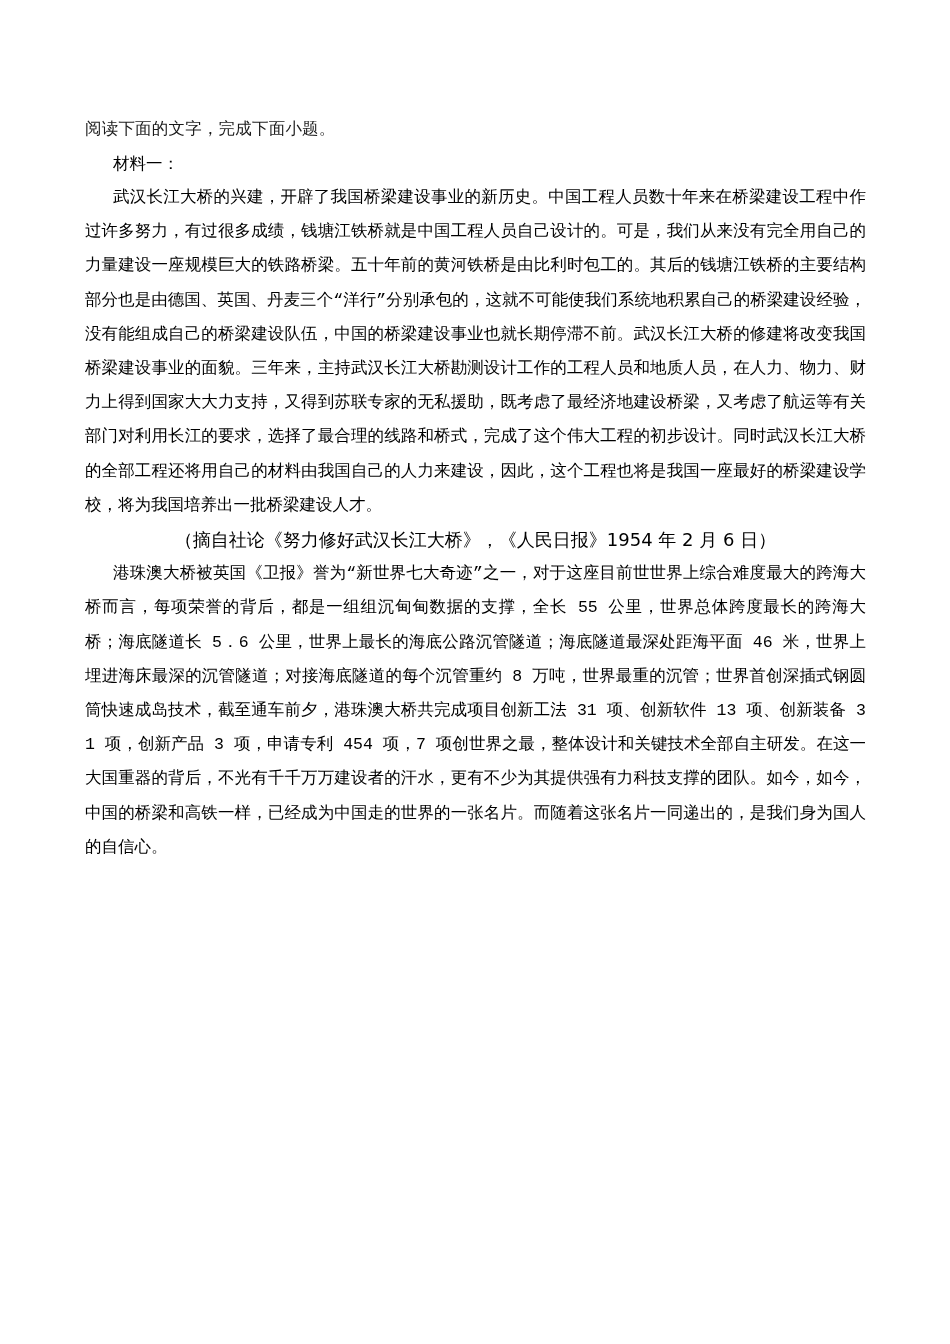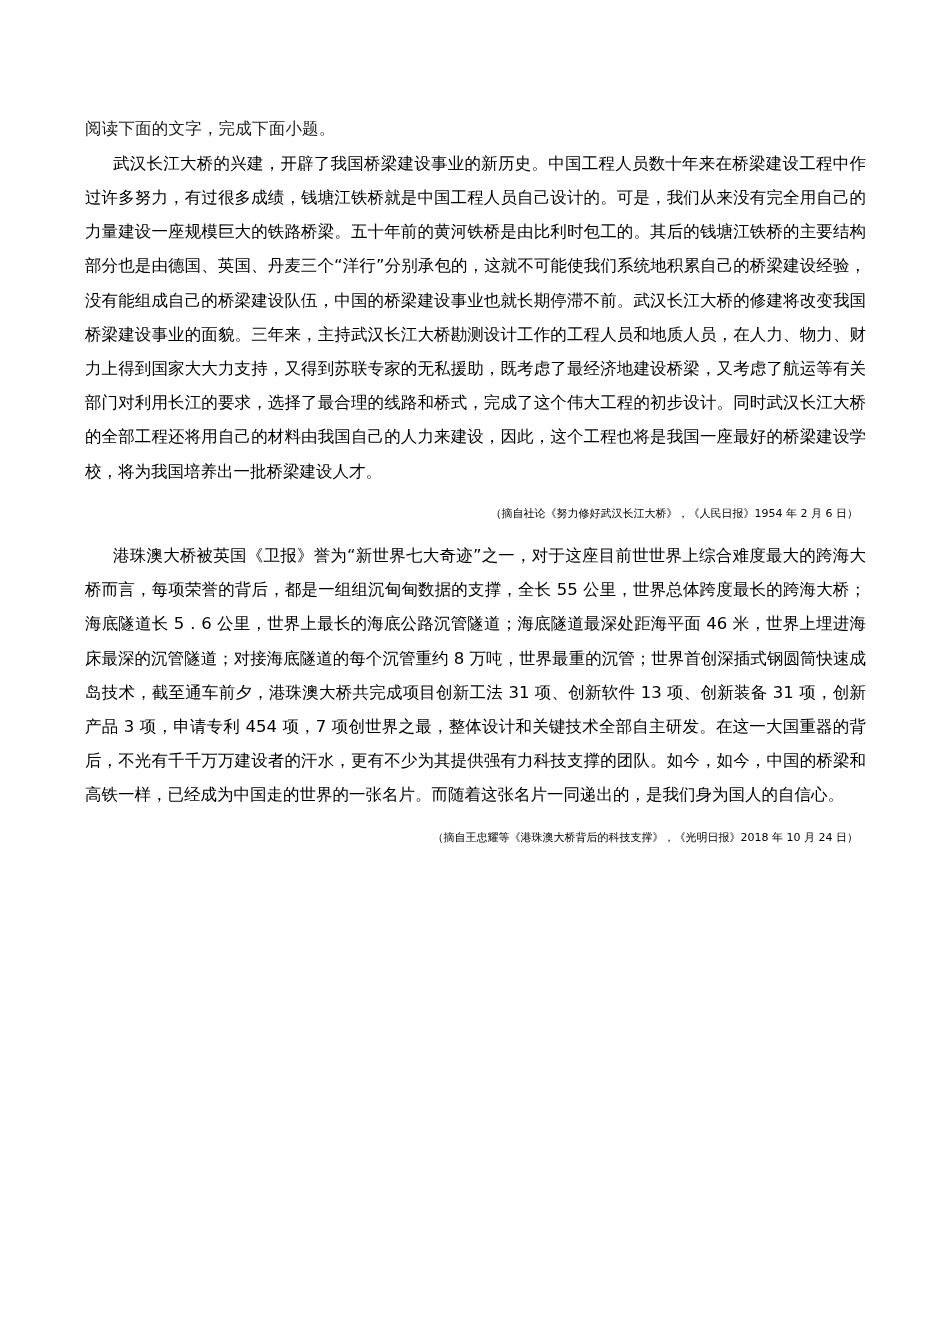--- a/index.html
+++ b/index.html
@@ -53,41 +53,42 @@
     font-size: 16.5px;
     line-height: 34.2px;
     color: #000000;
     margin: 0;
     text-indent: 28px;
     text-align: justify;
     text-justify: inter-character;
     text-align-last: left;
     word-break: break-all;
     letter-spacing: 0px;
+    font-family: Liberation Mono, monospace;
   }
 
   
   .source {
-    font-size: 11px;
+    font-size: 18px;
     line-height: 34.2px;
     color: #000000;
-    margin: 8px;
-    text-align: right;
+    margin: 0;
+    text-align: center;
     white-space: nowrap;
   }
 </style>
 </head>
 <body>
 
 <div class="page">
   <div class="doc-body">
 
     <p class="instruction">阅读下面的文字，完成下面小题。</p>
 
+    <p class="material-label">材料一：</p>
     <p class="para">武汉长江大桥的兴建，开辟了我国桥梁建设事业的新历史。中国工程人员数十年来在桥梁建设工程中作过许多努力，有过很多成绩，钱塘江铁桥就是中国工程人员自己设计的。可是，我们从来没有完全用自己的力量建设一座规模巨大的铁路桥梁。五十年前的黄河铁桥是由比利时包工的。其后的钱塘江铁桥的主要结构部分也是由德国、英国、丹麦三个“洋行”分别承包的，这就不可能使我们系统地积累自己的桥梁建设经验，没有能组成自己的桥梁建设队伍，中国的桥梁建设事业也就长期停滞不前。武汉长江大桥的修建将改变我国桥梁建设事业的面貌。三年来，主持武汉长江大桥勘测设计工作的工程人员和地质人员，在人力、物力、财力上得到国家大大力支持，又得到苏联专家的无私援助，既考虑了最经济地建设桥梁，又考虑了航运等有关部门对利用长江的要求，选择了最合理的线路和桥式，完成了这个伟大工程的初步设计。同时武汉长江大桥的全部工程还将用自己的材料由我国自己的人力来建设，因此，这个工程也将是我国一座最好的桥梁建设学校，将为我国培养出一批桥梁建设人才。</p>
     <p class="source">（摘自社论《努力修好武汉长江大桥》，《人民日报》1954 年 2 月 6 日）</p>
 
     <p class="para">港珠澳大桥被英国《卫报》誉为“新世界七大奇迹”之一，对于这座目前世世界上综合难度最大的跨海大桥而言，每项荣誉的背后，都是一组组沉甸甸数据的支撑，全长 55 公里，世界总体跨度最长的跨海大桥；海底隧道长 5．6 公里，世界上最长的海底公路沉管隧道；海底隧道最深处距海平面 46 米，世界上埋进海床最深的沉管隧道；对接海底隧道的每个沉管重约 8 万吨，世界最重的沉管；世界首创深插式钢圆筒快速成岛技术，截至通车前夕，港珠澳大桥共完成项目创新工法 31 项、创新软件 13 项、创新装备 31 项，创新产品 3 项，申请专利 454 项，7 项创世界之最，整体设计和关键技术全部自主研发。在这一大国重器的背后，不光有千千万万建设者的汗水，更有不少为其提供强有力科技支撑的团队。如今，如今，中国的桥梁和高铁一样，已经成为中国走的世界的一张名片。而随着这张名片一同递出的，是我们身为国人的自信心。</p>
-    <p class="source">（摘自王忠耀等《港珠澳大桥背后的科技支撑》，《光明日报》2018 年 10 月 24 日）</p>
 
 
   </div>
 </div>
 
 </body></html>

